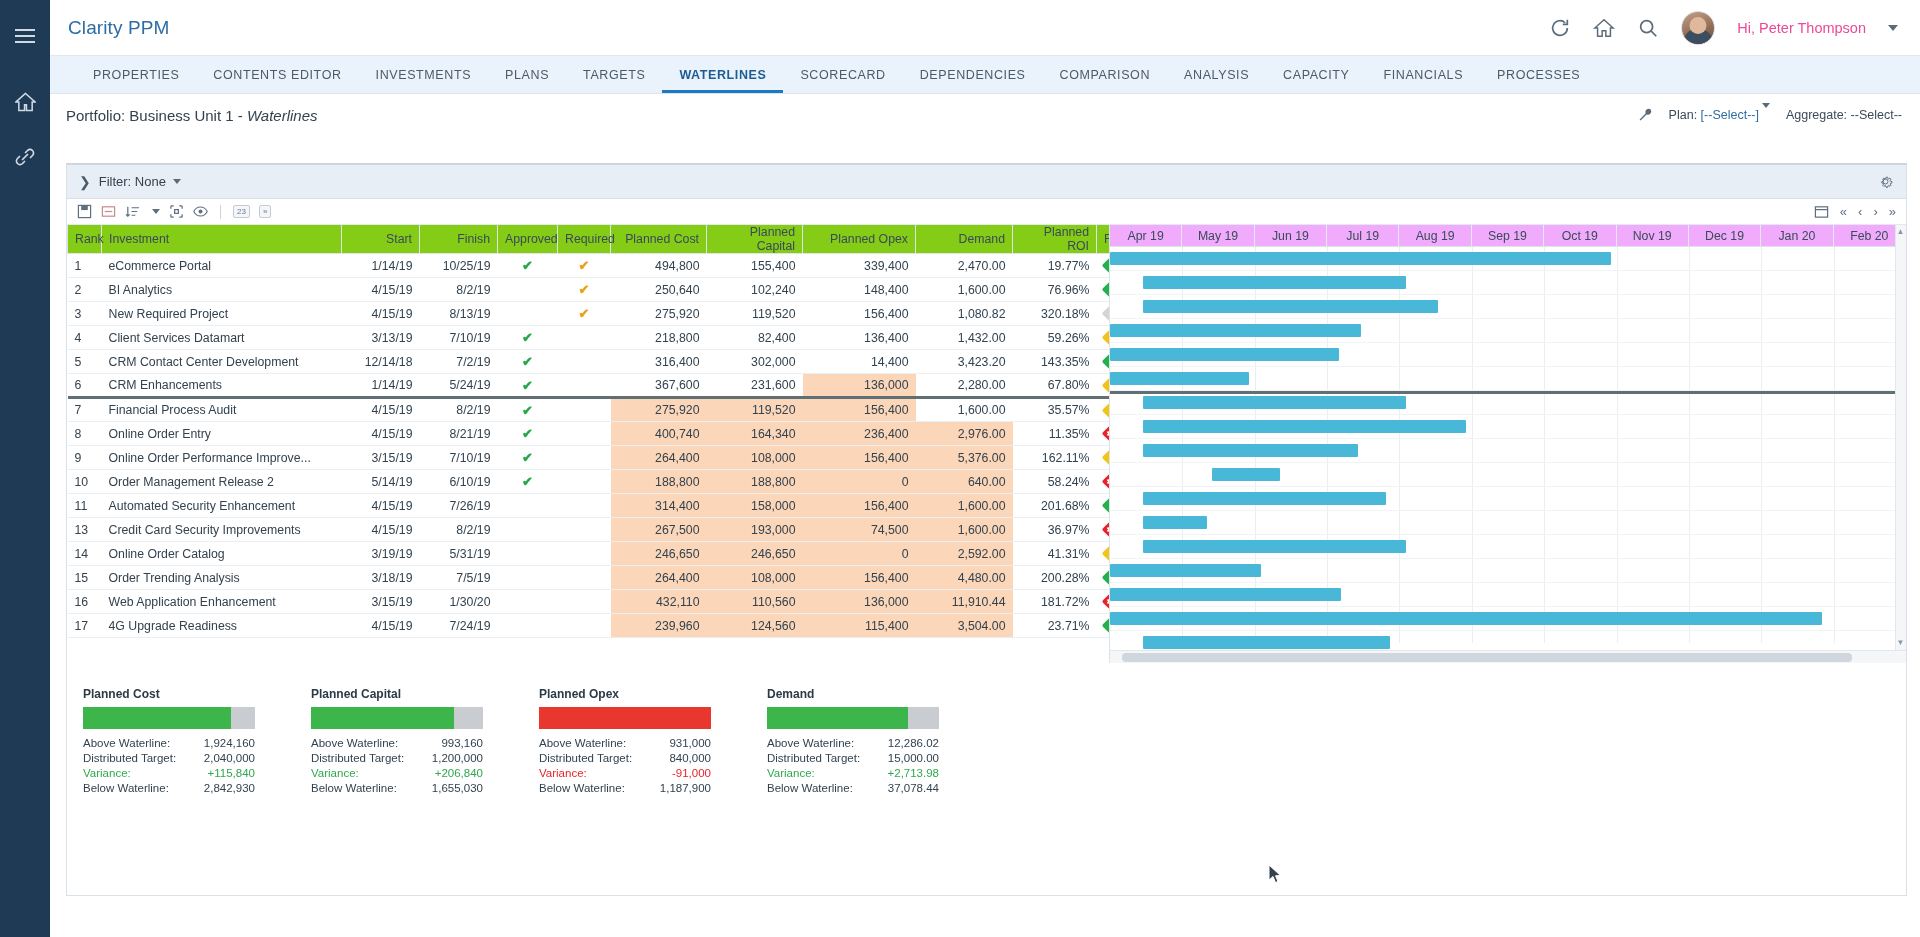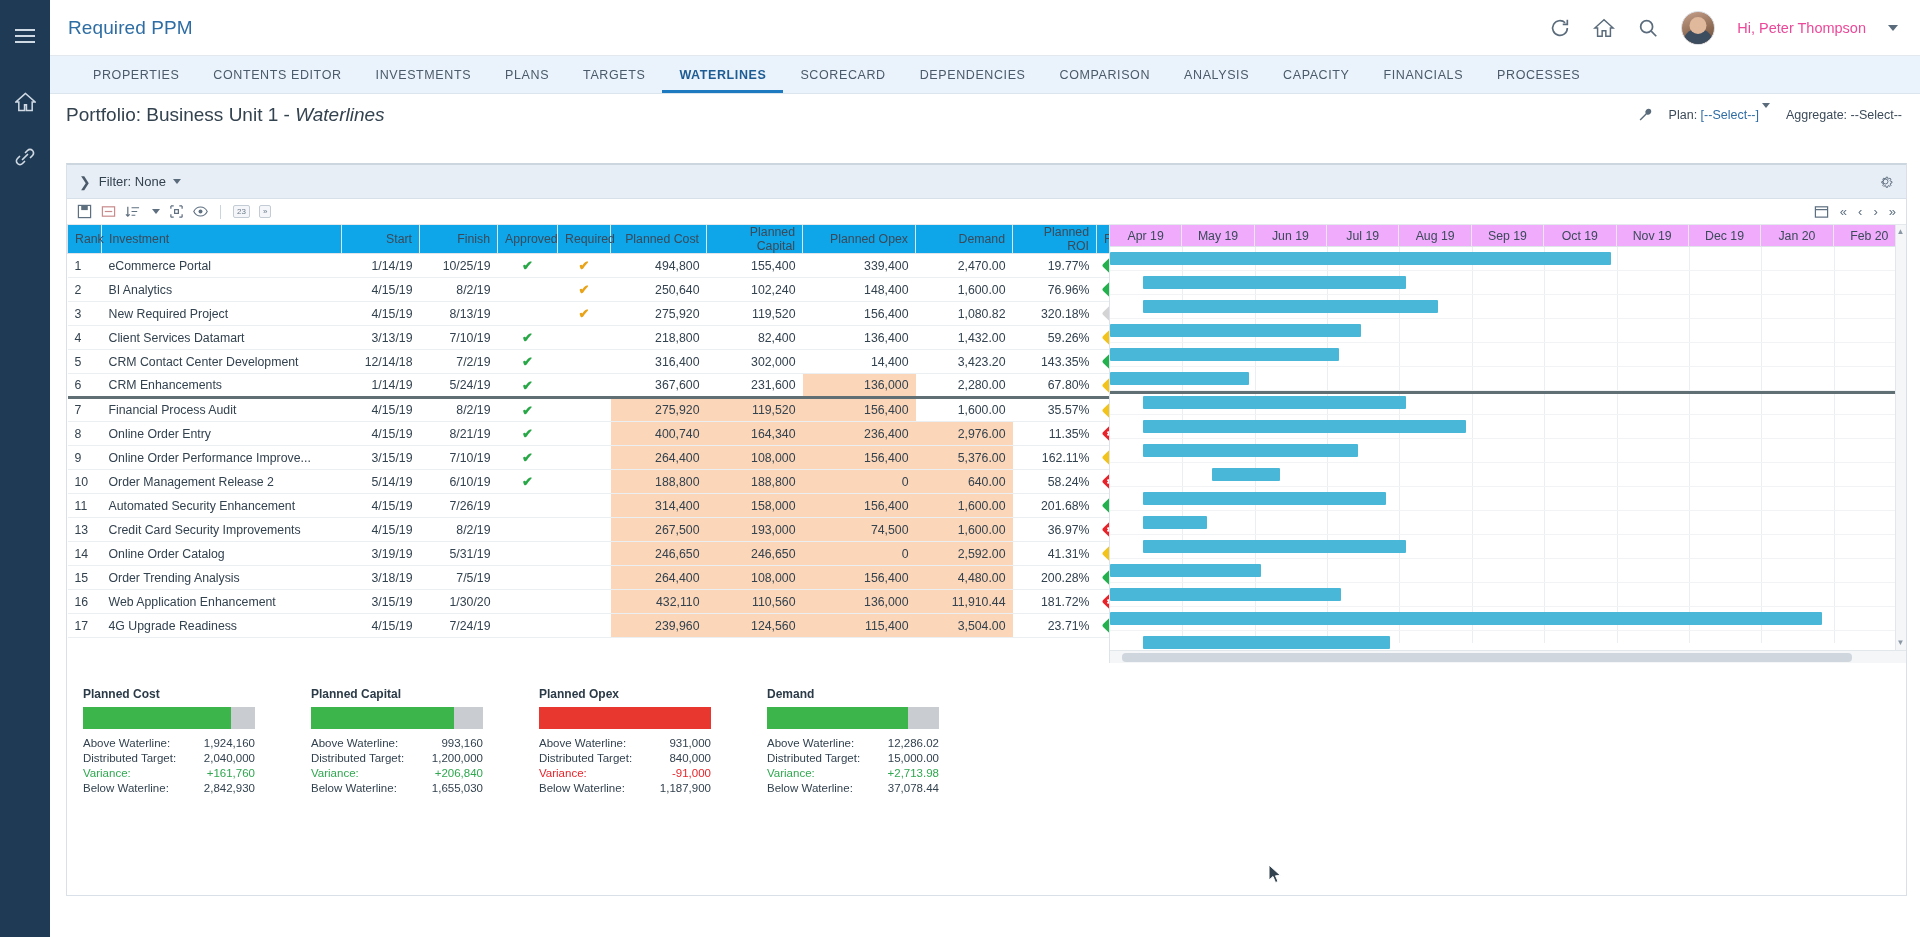--- a/index.html
+++ b/index.html
@@ -62,21 +62,21 @@
     padding: 0 17px; display: flex; align-items: center; font-size: 12.5px;
     color: #4a5a6a; letter-spacing: .6px; cursor: pointer; white-space: nowrap;
   }
   .navtab.active { color: #1e5c94; font-weight: bold; box-shadow: inset 0 -3px 0 #1e7ac0; }
 
   
   .titlerow {
     position: absolute; left: 50px; top: 94px; width: 1870px; height: 42px;
     background: #fff; display: flex; align-items: center;
   }
-  .ptitle { margin-left: 16px; font-size: 19px; color: #33424f; }
+  .ptitle { margin-left: 16px; font-size: 15px; color: #33424f; }
   .ptitle i { font-style: italic; }
   .title-right { margin-left:auto; display:flex; align-items:center; gap:16px; padding-right: 18px;
                  font-size: 12.5px; color:#3b4a59; }
   .wrench { width:16px; height:16px; color:#5a6b7b; }
   .sel-link { color:#2e6da4; }
   .chev { width:0;height:0;border-left:4px solid transparent;border-right:4px solid transparent;border-top:5px solid #5a6b7b;margin-left:3px;}
 
   
   .card {
     position: absolute; left: 66px; top: 163px; width: 1841px; height: 733px;
@@ -98,21 +98,21 @@
   .gt { width:15px; height:15px; color:#5e6f80; display:inline-block; }
   .gt-sep { width:1px; height:14px; background:#cbd4dc; margin: 0 3px;}
   .gt-box { border:1px solid #c3ccd5; border-radius:2px; padding:1px 3px; font-size:8px; color:#6a7a8a; background:#f4f6f9;}
   .gt-right { margin-left:auto; display:flex; align-items:center; gap:11px; color:#5e6f80; font-size:13px;}
 
   
   .split { display:flex; height: 438px; }
   .tblwrap { width: 1043px; overflow:hidden; border-right: 1px solid #dde3ea; }
   table { border-collapse: collapse; width: 1043px; font-size: 12.3px; color:#33424f; table-layout: fixed;}
   thead th {
-    background: #0ea5e9; border: 1px solid #dfe4ea; border-top:none;
+    background: #84cc16; border: 1px solid #dfe4ea; border-top:none;
     font-weight: normal; color:#3b4a59; height: 22px; padding: 0 7px; font-size:12.3px;
   }
   tbody td { border-bottom: 1px solid #eceff2; height: 24px; padding: 0 7px; white-space: nowrap; overflow:hidden;}
   .c-rank { width: 34px; text-align:left; }
   .c-inv  { width: 240px; text-align:left; }
   .c-st   { width: 78px; text-align:right; }
   .c-fi   { width: 78px; text-align:right; }
   .c-ap   { width: 60px; text-align:center; }
   .c-rq   { width: 53px; text-align:center; }
   .c-pc   { width: 96px; text-align:right; }
@@ -193,21 +193,21 @@
         <g fill="none" stroke="#cfd9e3" stroke-width="1.7" stroke-linecap="round">
           <path d="M8.5 11.5 13.5 6.5"></path>
           <path d="M11.5 4.5 13.5 2.5a3.5 3.5 0 0 1 5 5l-2 2"></path>
           <path d="M10.5 13.5 8.5 15.5a3.5 3.5 0 0 1-5-5l2-2"></path>
         </g>
       </svg>
   </div>
 </div>
 
 <div class="topbar">
-  <div class="brand">Required PPM</div>
+  <div class="brand">Clarity PPM</div>
   <div class="top-right">
     <svg class="top-ico" viewBox="0 0 24 24">
         <path d="M20 12a8 8 0 1 1-2.4-5.7" fill="none" stroke="#5a6b7b" stroke-width="1.8"></path>
         <path d="M20 3v5h-5" fill="none" stroke="#5a6b7b" stroke-width="1.8"></path>
       </svg>
     <svg class="top-ico" viewBox="0 0 24 24">
         <path d="M12 3 2 12h3v9h5v-6h4v6h5v-9h3z" fill="none" stroke="#5a6b7b" stroke-width="1.6"></path>
       </svg>
     <svg class="top-ico" viewBox="0 0 24 24">
         <circle cx="10.5" cy="10.5" r="6.5" fill="none" stroke="#5a6b7b" stroke-width="1.9"></circle>
@@ -714,21 +714,21 @@
         <div class="srow">
           <span class="lab">Above Waterline:</span>
           <span class="val">1,924,160</span>
         </div>
         <div class="srow">
           <span class="lab">Distributed Target:</span>
           <span class="val">2,040,000</span>
         </div>
         <div class="srow var">
           <span class="lab">Variance:</span>
-          <span class="val">+161,760</span>
+          <span class="val">+115,840</span>
         </div>
         <div class="srow">
           <span class="lab">Below Waterline:</span>
           <span class="val">2,842,930</span>
         </div>
       </div>
       <div class="sbox">
         <h4>Planned Capital</h4>
         <div class="sbar">
           <div class="sfill" style="width:83%;background:#3cb54a"></div>

